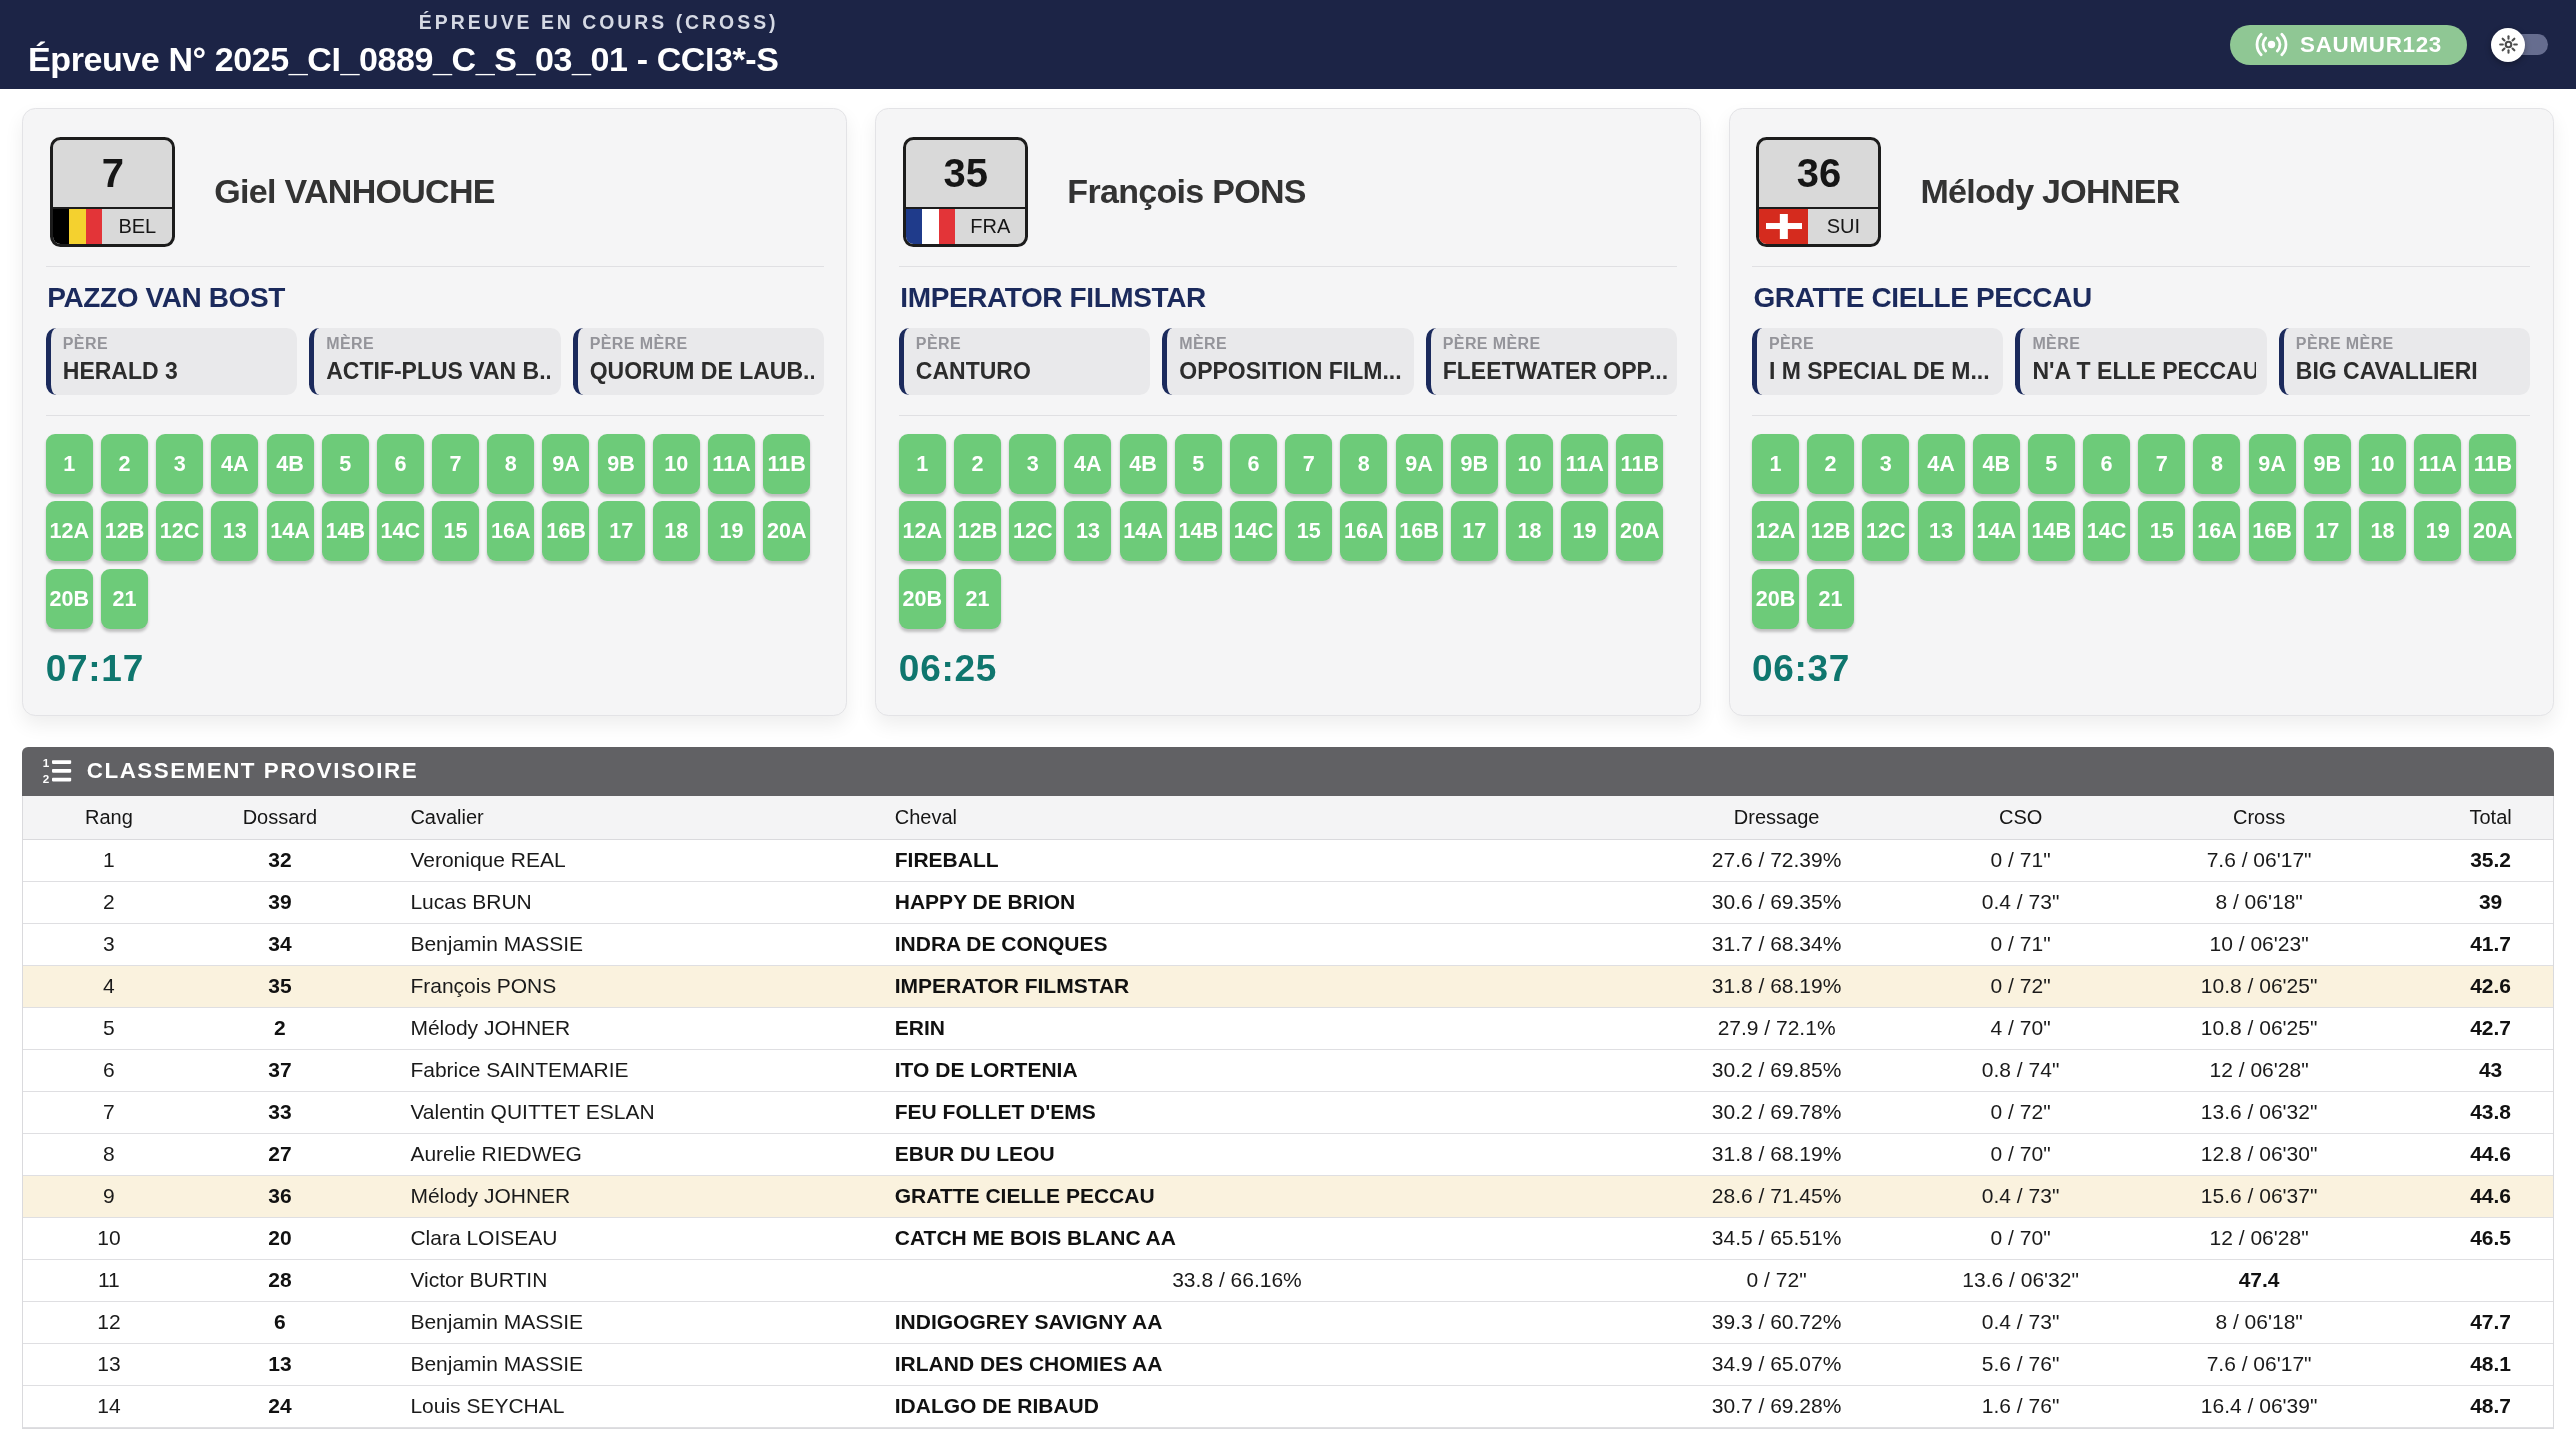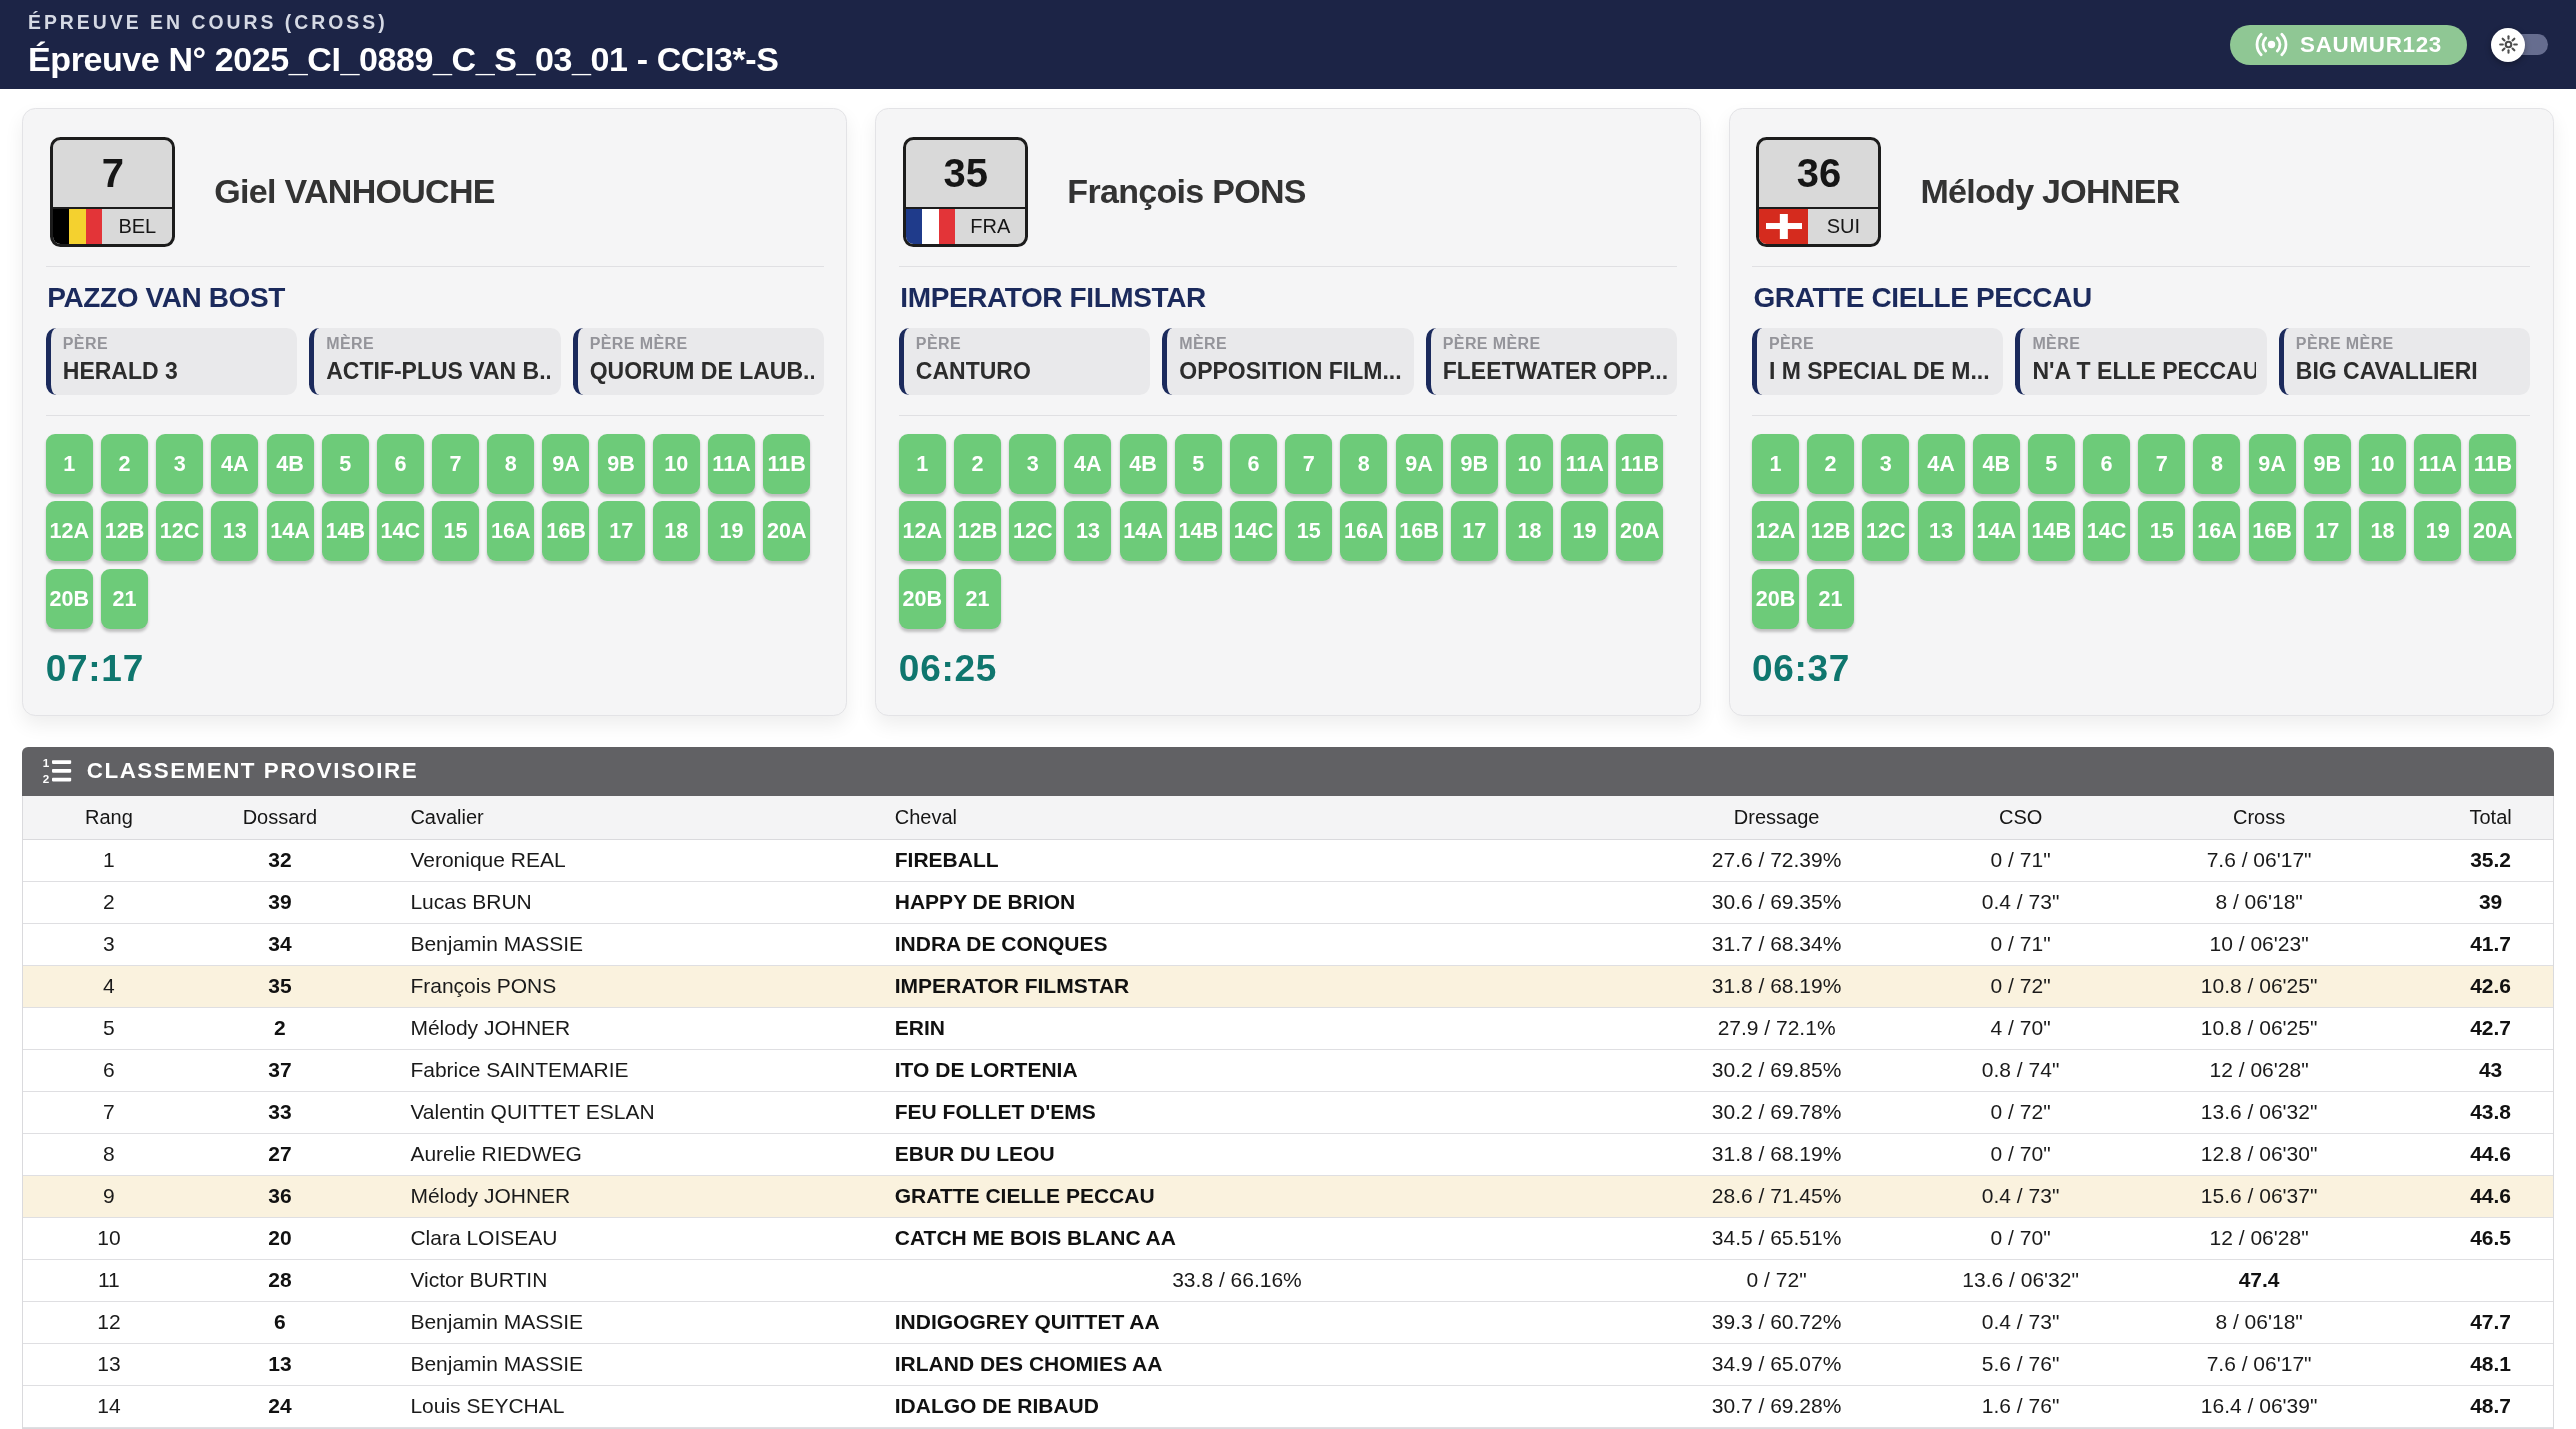--- a/index.html
+++ b/index.html
@@ -4,21 +4,21 @@
 <style>
   * { box-sizing: border-box; margin: 0; padding: 0; }
   html, body { width: 2576px; height: 1430px; overflow: hidden; background: #fff; }
   body { font-family: "Liberation Sans", "DejaVu Sans", sans-serif; color: #1a1a1a; }
 
   
   .app-header {
     height: 89px; background: #1c2446; display: flex;
     align-items: center; justify-content: space-between; padding: 0 28px;
   }
-  .eyebrow { color: #d5d9e4; font-size: 19.4px; font-weight: 700; letter-spacing: 3px; margin-bottom: 6px; }
+  .eyebrow { color: #d5d9e4; font-size: 19.4px; font-weight: 700; letter-spacing: 3px; margin-bottom: 6px; text-align: right; }
   .page-title { color: #ffffff; font-size: 34px; font-weight: 700; letter-spacing: -0.4px; }
   .h-right { display: flex; align-items: center; gap: 33px; }
   .badge {
     background: #8fc794; border: none; cursor: pointer; height: 40px; border-radius: 745px;
     display: flex; align-items: center; gap: 12px; padding: 0 25px;
     color: #fff; font-size: 22.4px; font-weight: 700; letter-spacing: 0.7px;
     font-family: inherit;
   }
   .toggle { position: relative; width: 48px; height: 21px; background: #666d8f; border-radius: 745px; cursor: pointer; border: none; }
   .knob {
@@ -547,21 +547,21 @@
     <div class="c td c-dressage">33.8 / 66.16%</div>
     <div class="c td c-cso">0 / 72"</div>
     <div class="c td c-cross">13.6 / 06'32"</div>
     <div class="c td c-total">47.4</div>
   </div>
 
   <div class="tr">
     <div class="c td c-rang">12</div>
     <div class="c td c-dossard">6</div>
     <div class="c td c-cavalier">Benjamin MASSIE</div>
-    <div class="c td c-cheval">INDIGOGREY QUITTET AA</div>
+    <div class="c td c-cheval">INDIGOGREY SAVIGNY AA</div>
     <div class="c td c-dressage">39.3 / 60.72%</div>
     <div class="c td c-cso">0.4 / 73"</div>
     <div class="c td c-cross">8 / 06'18"</div>
     <div class="c td c-total">47.7</div>
   </div>
 
   <div class="tr">
     <div class="c td c-rang">13</div>
     <div class="c td c-dossard">13</div>
     <div class="c td c-cavalier">Benjamin MASSIE</div>

